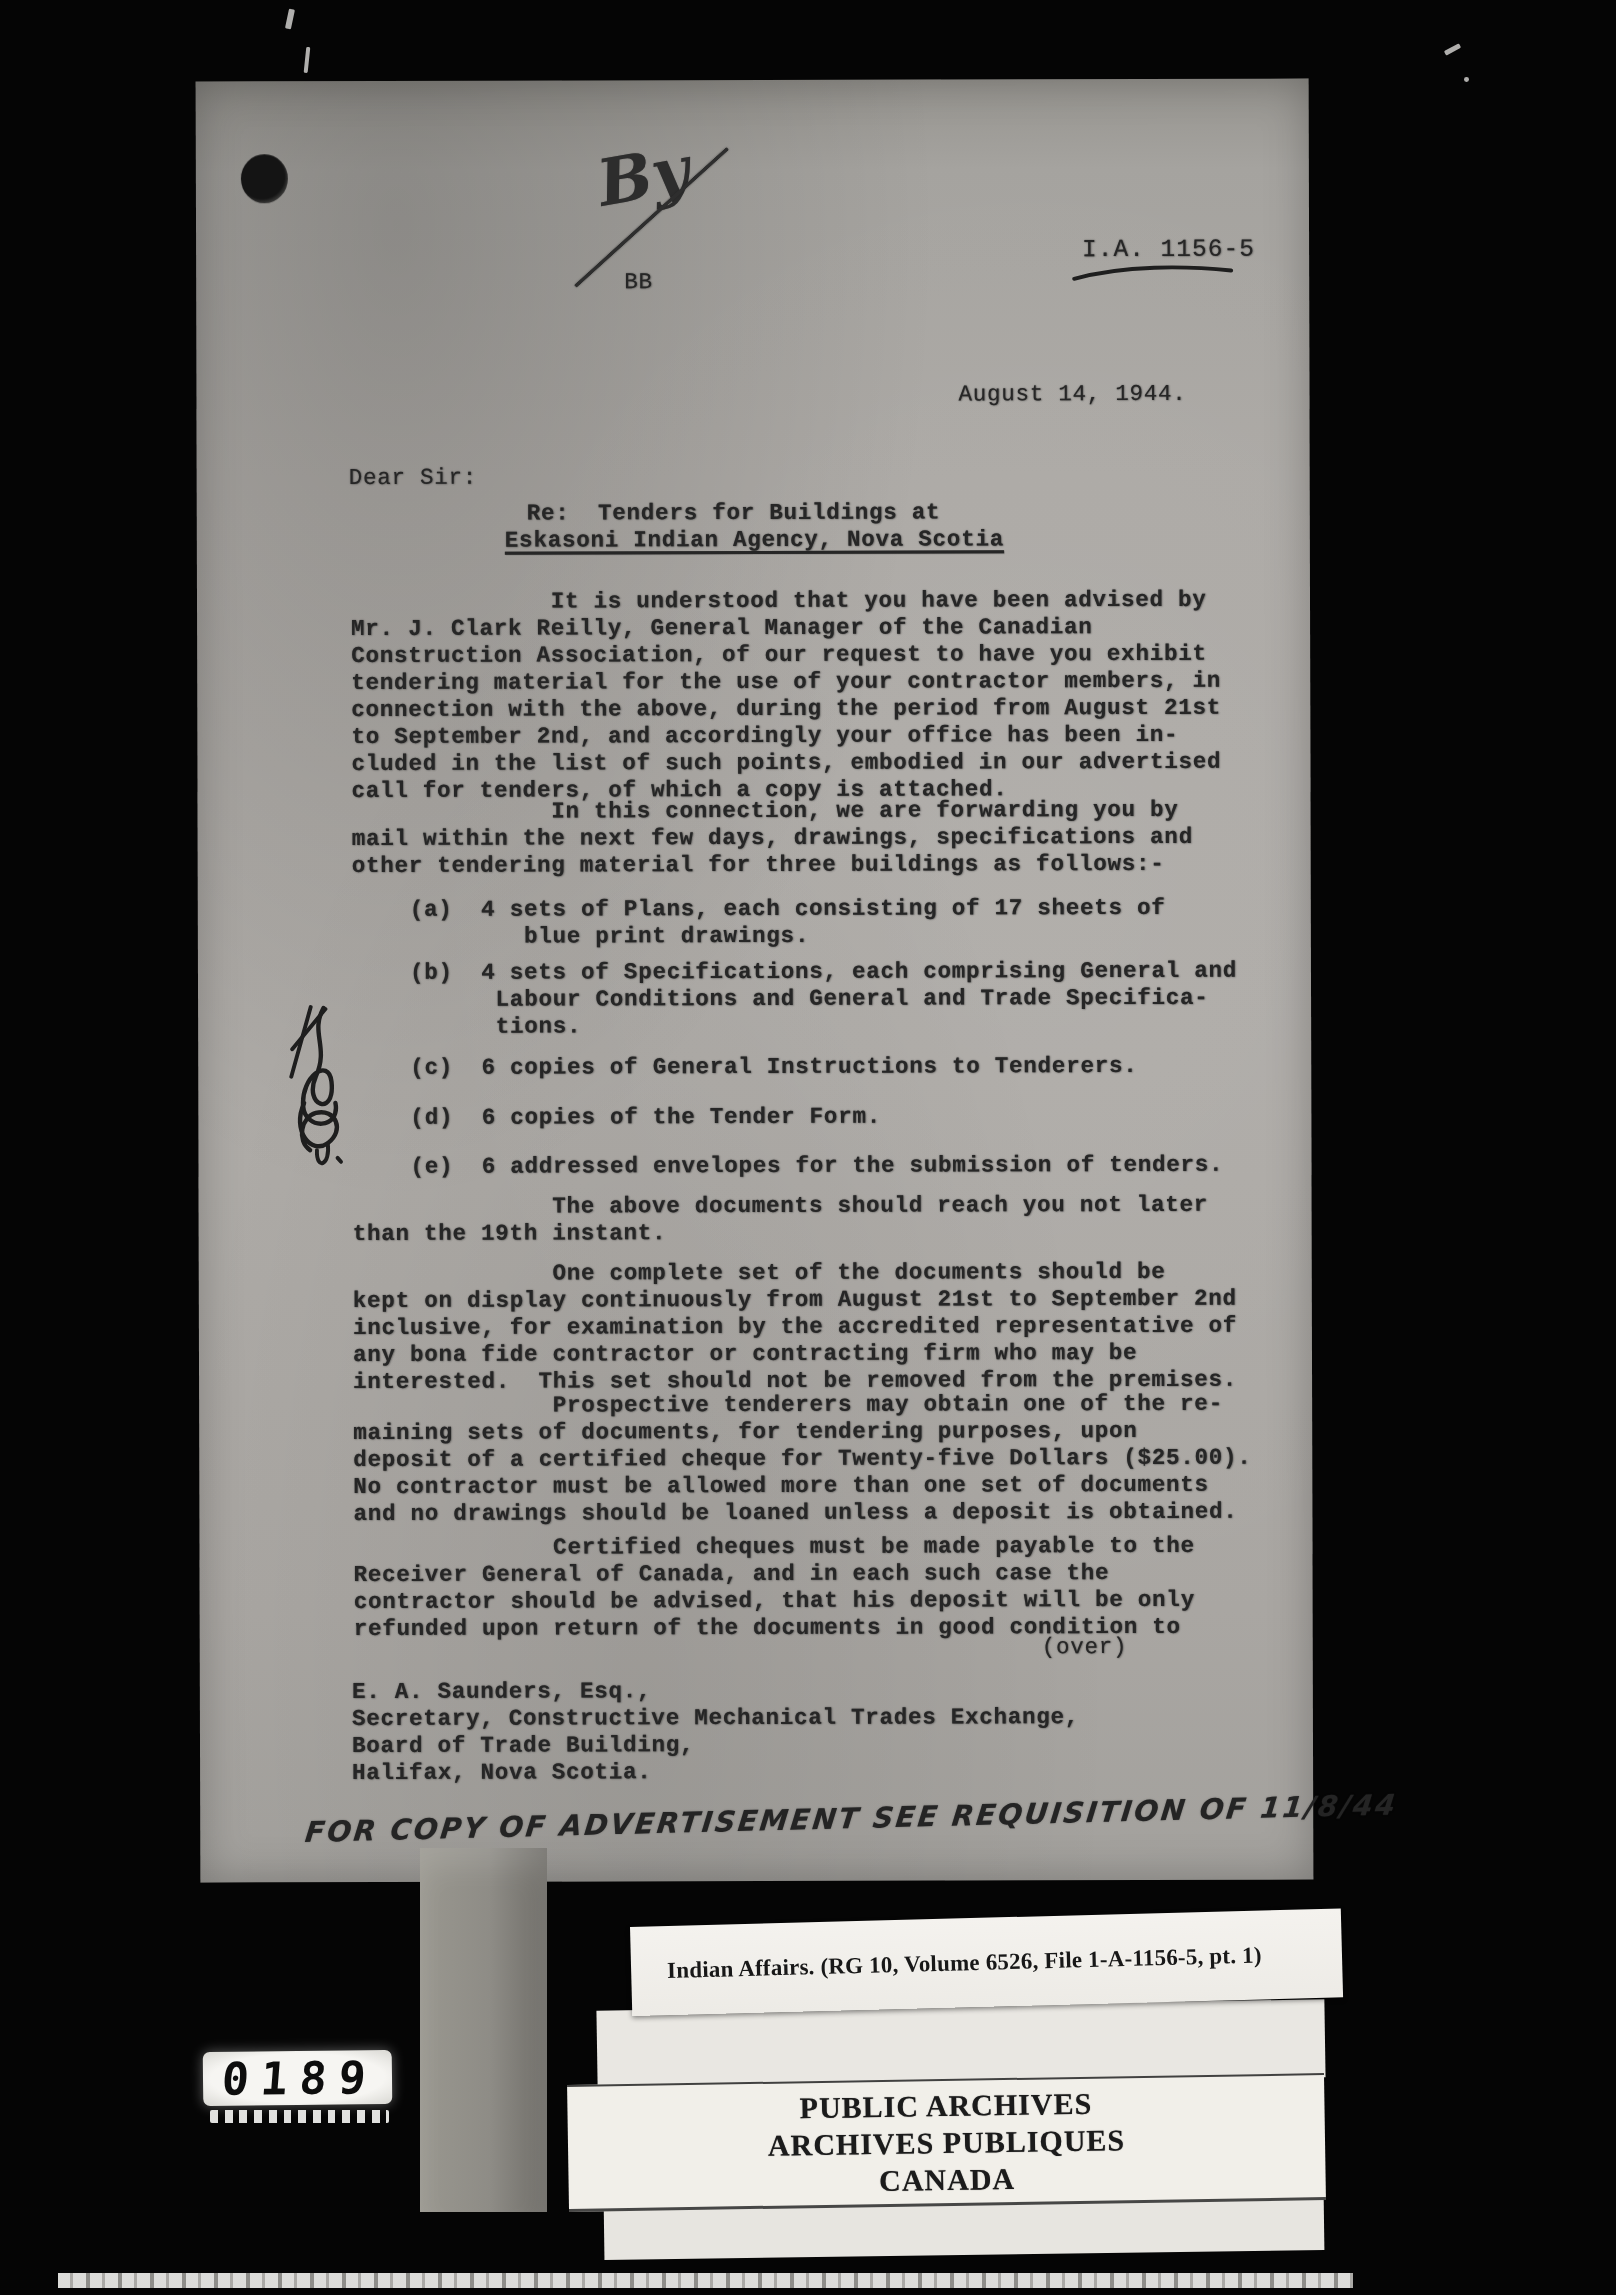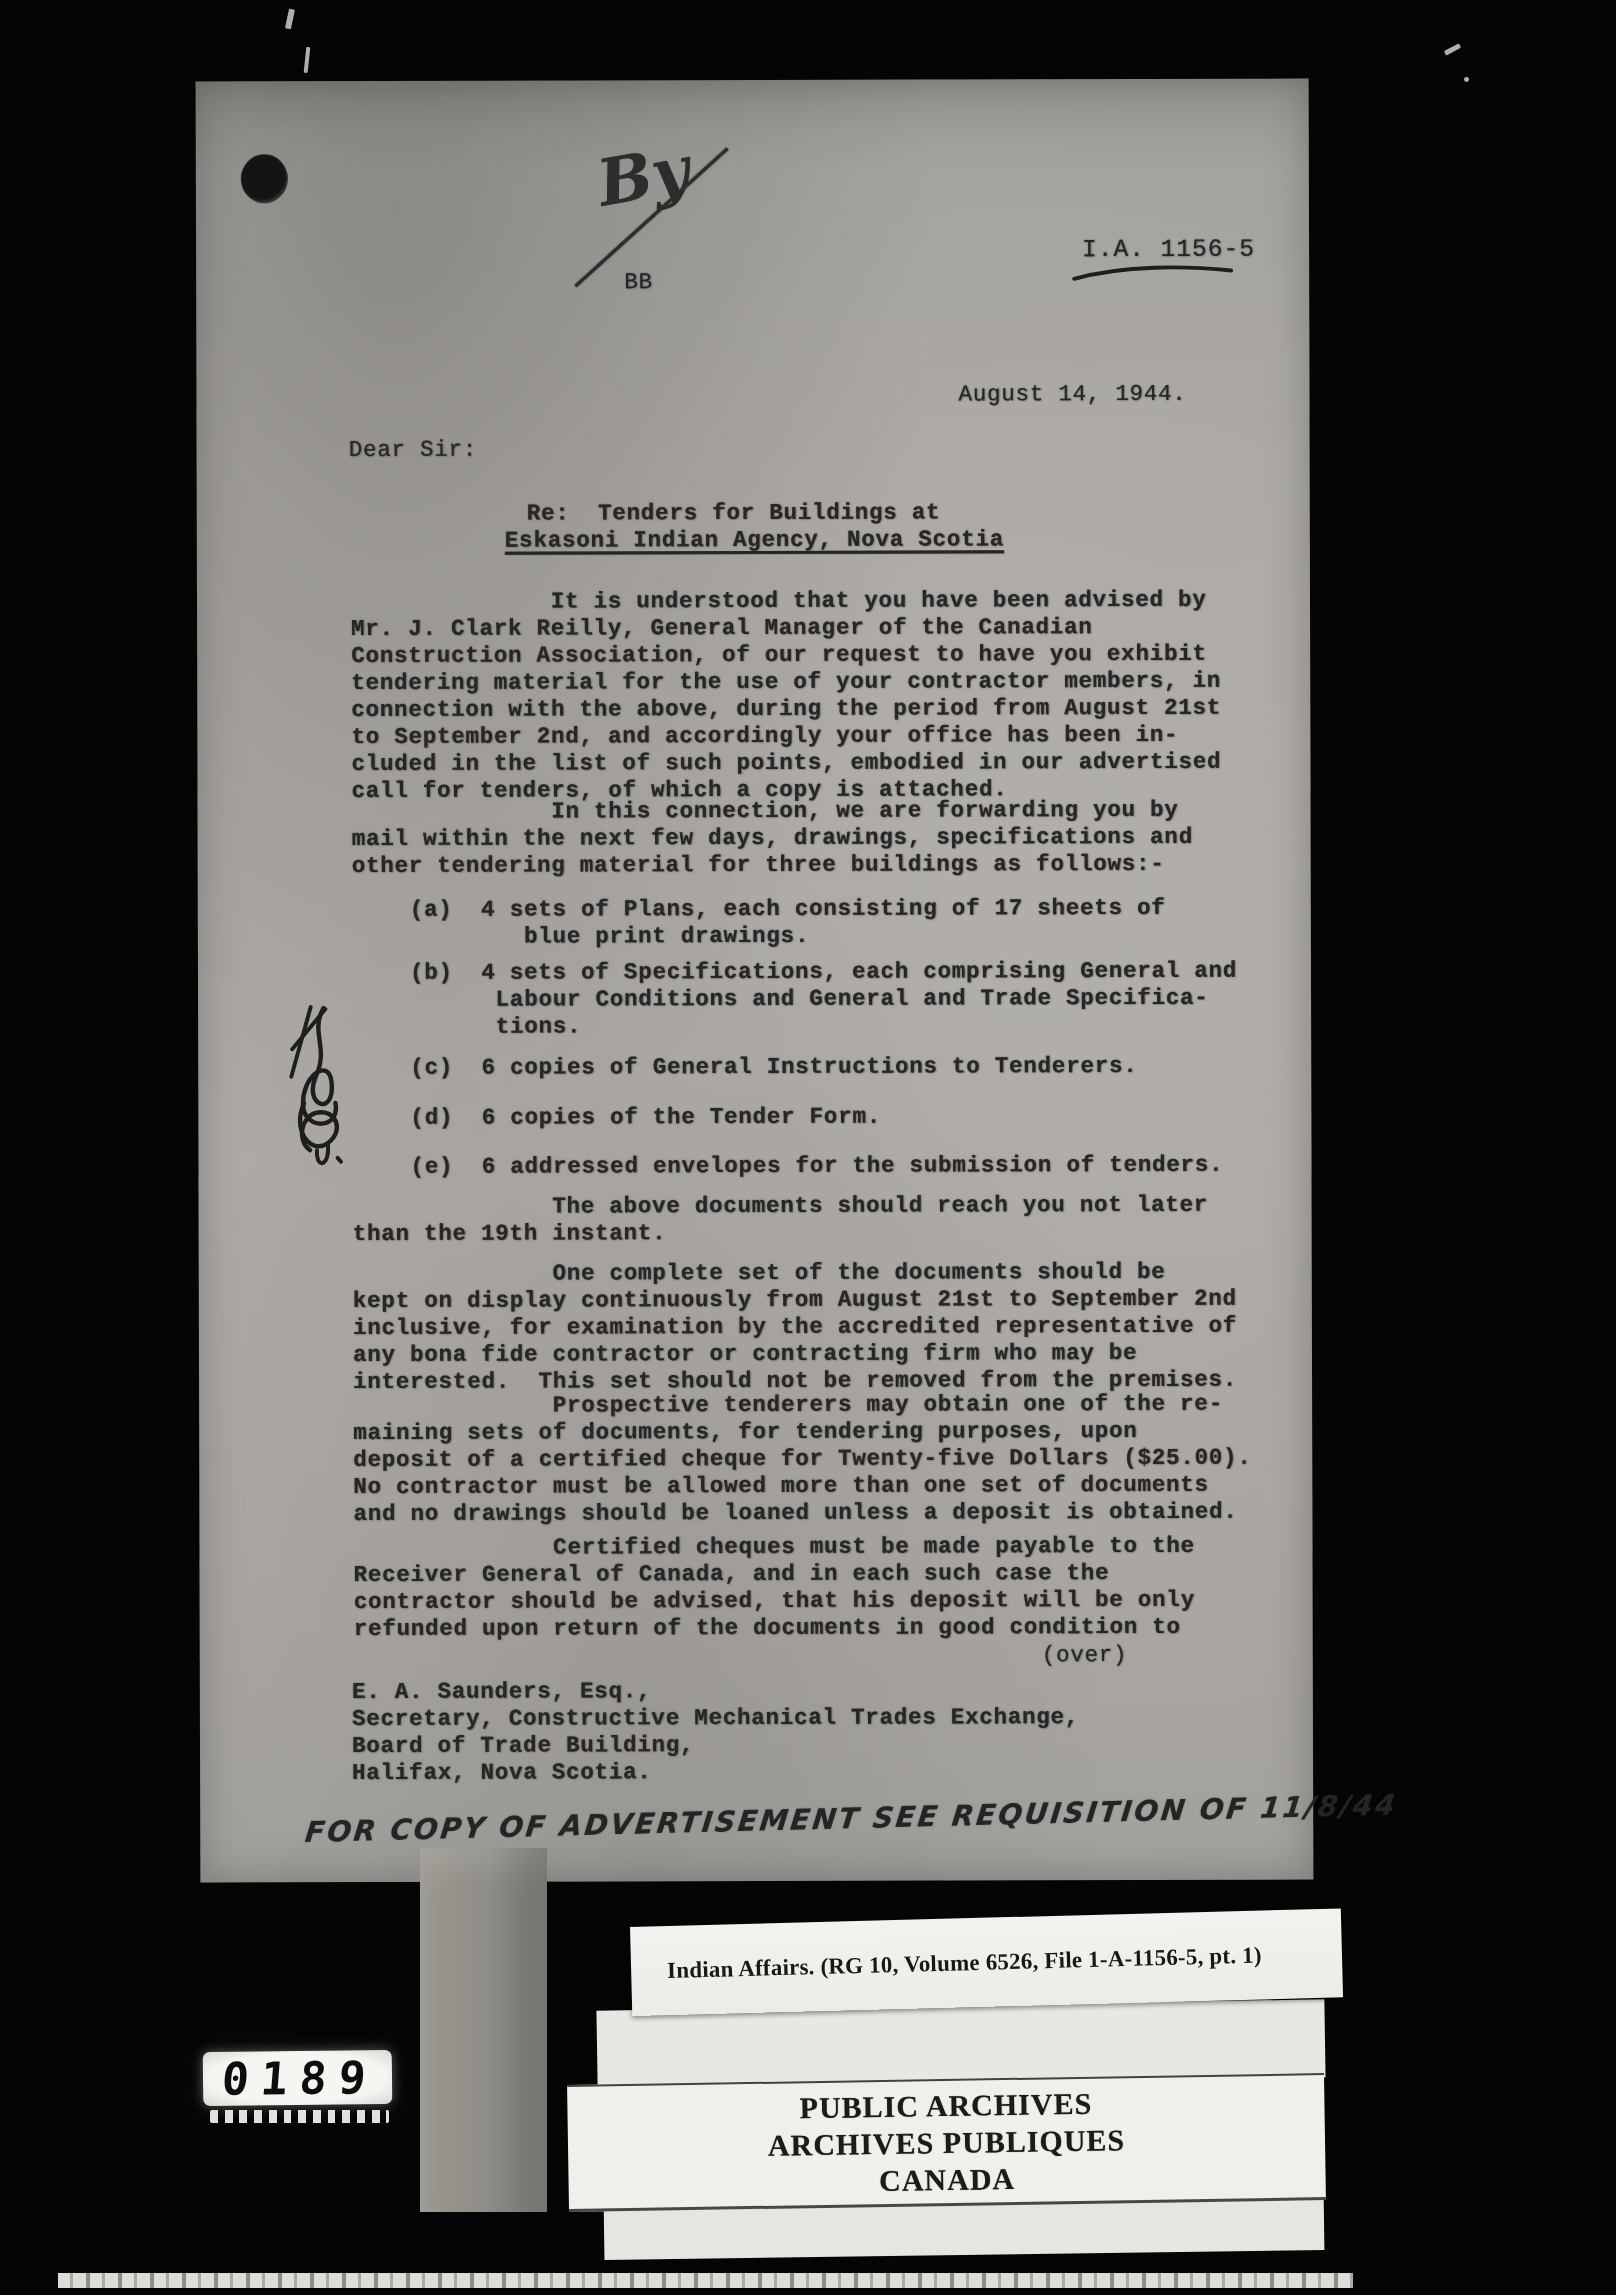--- a/index.html
+++ b/index.html
@@ -100,40 +100,40 @@
 
     <div class="typed" style="left:428px;top:189px;">BB</div>
 
     <div class="typed" style="left:886px;top:157px;font-size:24.5px;letter-spacing:1px;">I.A. 1156-5</div>
     <svg class="ia-underline" width="167" height="21.6" viewBox="0 0 340 44">
       <path class="ink" d="M8 36 C110 8 235 10 328 20" stroke-width="8"></path>
     </svg>
 
     <div class="typed" style="left:734px;top:302px;margin-left:28px;">August 14, 1944.</div>
 
-    <div class="typed" style="left:152px;top:356px;text-align:right;">Dear Sir:</div>
+    <div class="typed" style="left:152px;top:384px;text-align:right;">Dear Sir:</div>
 
     <div class="typed subject-line" style="left:330px;top:420px;">Re:  Tenders for Buildings at</div>
     <div class="typed subject-line underlined" style="left:308px;top:447px;">Eskasoni Indian Agency, Nova Scotia</div>
 
     <div class="tblock" style="left:154px;top:508px;"><div class="tline">              It is understood that you have been advised by</div><div class="tline">Mr. J. Clark Reilly, General Manager of the Canadian</div><div class="tline">Construction Association, of our request to have you exhibit</div><div class="tline">tendering material for the use of your contractor members, in</div><div class="tline">connection with the above, during the period from August 21st</div><div class="tline">to September 2nd, and accordingly your office has been in-</div><div class="tline">cluded in the list of such points, embodied in our advertised</div><div class="tline">call for tenders, of which a copy is attached.</div></div>
     <div class="tblock" style="left:154px;top:718px;"><div class="tline">              In this connection, we are forwarding you by</div><div class="tline">mail within the next few days, drawings, specifications and</div><div class="tline">other tendering material for three buildings as follows:-</div></div>
 
     <div class="tblock" style="left:212px;top:816px;"><div class="tline">(a)  4 sets of Plans, each consisting of 17 sheets of</div><div class="tline">        blue print drawings.</div></div>
     <div class="tblock" style="left:212px;top:879px;"><div class="tline">(b)  4 sets of Specifications, each comprising General and</div><div class="tline">      Labour Conditions and General and Trade Specifica-</div><div class="tline">      tions.</div></div>
     <div class="tblock" style="left:212px;top:974px;"><div class="tline">(c)  6 copies of General Instructions to Tenderers.</div></div>
     <div class="tblock" style="left:212px;top:1024px;"><div class="tline">(d)  6 copies of the Tender Form.</div></div>
     <div class="tblock" style="left:212px;top:1073px;"><div class="tline">(e)  6 addressed envelopes for the submission of tenders.</div></div>
 
     <div class="tblock" style="left:154px;top:1113px;"><div class="tline">              The above documents should reach you not later</div><div class="tline">than the 19th instant.</div></div>
     <div class="tblock" style="left:154px;top:1180px;"><div class="tline">              One complete set of the documents should be</div><div class="tline">kept on display continuously from August 21st to September 2nd</div><div class="tline">inclusive, for examination by the accredited representative of</div><div class="tline">any bona fide contractor or contracting firm who may be</div><div class="tline">interested.  This set should not be removed from the premises.</div></div>
     <div class="tblock" style="left:154px;top:1312px;"><div class="tline">              Prospective tenderers may obtain one of the re-</div><div class="tline">maining sets of documents, for tendering purposes, upon</div><div class="tline">deposit of a certified cheque for Twenty-five Dollars ($25.00).</div><div class="tline">No contractor must be allowed more than one set of documents</div><div class="tline">and no drawings should be loaned unless a deposit is obtained.</div></div>
     <div class="tblock" style="left:154px;top:1454px;"><div class="tline">              Certified cheques must be made payable to the</div><div class="tline">Receiver General of Canada, and in each such case the</div><div class="tline">contractor should be advised, that his deposit will be only</div><div class="tline">refunded upon return of the documents in good condition to</div></div>
 
-    <div class="typed" style="left:842px;top:1555px;margin-top:8px;">(over)</div>
+    <div class="typed" style="left:842px;top:1555px;">(over)</div>
 
     <div class="tblock" style="left:152px;top:1598px;"><div class="tline">E. A. Saunders, Esq.,</div><div class="tline">Secretary, Constructive Mechanical Trades Exchange,</div><div class="tline">Board of Trade Building,</div><div class="tline">Halifax, Nova Scotia.</div></div>
 
     <svg class="scribble" width="74" height="196" viewBox="0 0 150 400">
       <path class="ink" d="M62 10 L22 152" stroke-width="8"></path>
       <path class="ink" d="M24 96 L92 14" stroke-width="8"></path>
       <path class="ink" d="M88 12 C60 62 100 92 72 152 C46 212 112 236 104 162 C98 112 42 152 46 212 C50 262 122 260 112 206" stroke-width="9"></path>
       <path class="ink" d="M48 206 C22 262 62 312 96 288 C132 262 112 216 72 226 C42 234 32 282 60 302" stroke-width="9"></path>
       <path class="ink" d="M96 288 C102 334 72 344 74 302" stroke-width="8"></path>
       <path class="ink" d="M116 318 l7 8" stroke-width="8"></path>

